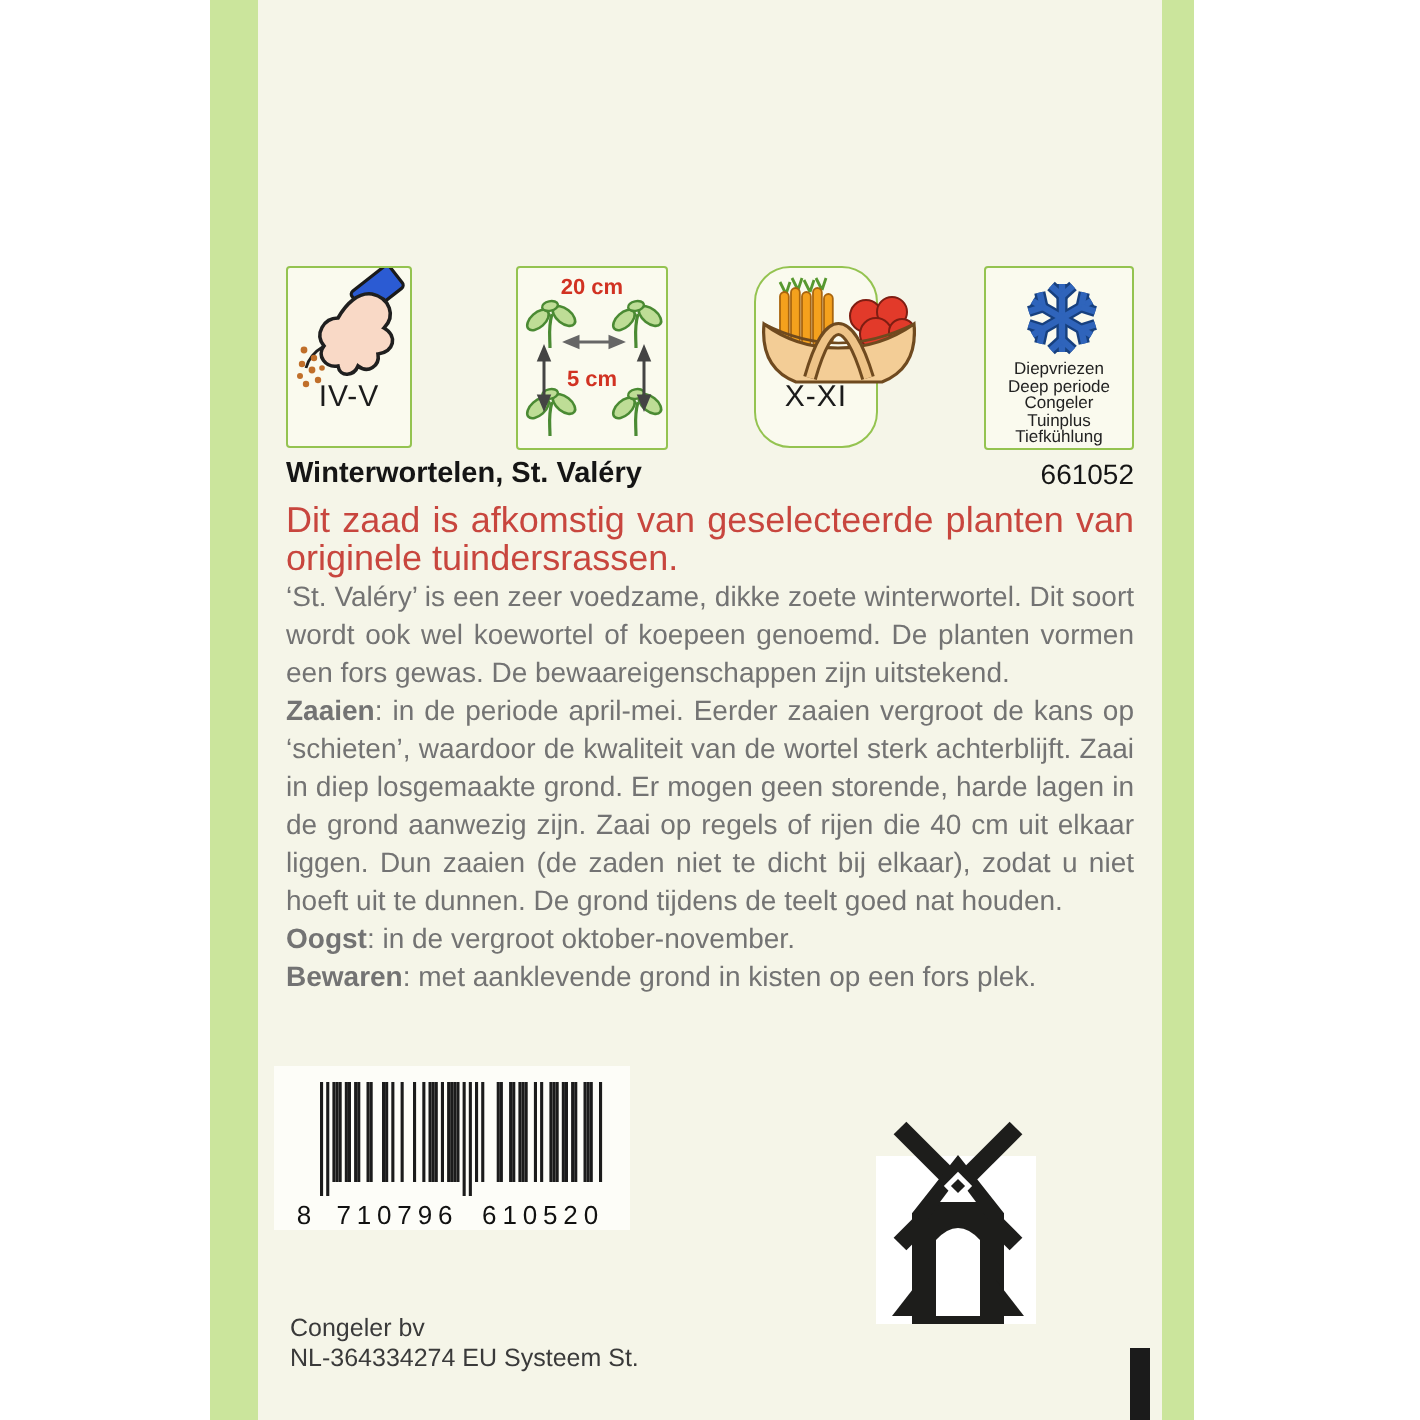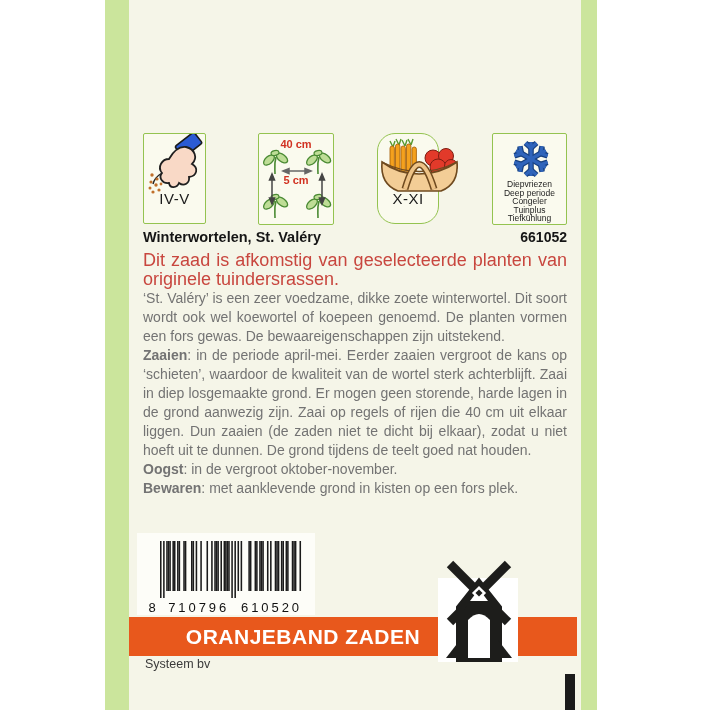--- a/index.html
+++ b/index.html
@@ -18,21 +18,21 @@
   #box-harvest{left:377px;width:62px;height:91px;border-radius:18px;}
   #box-freezing{left:492px;width:75px;height:92px;}
   .red-dim{position:absolute;font-size:11px;font-weight:bold;color:#d13222;width:100%;text-align:center;}
   .freeze-lines{position:absolute;top:46px;left:0;right:0;text-align:center;
             font-size:8.5px;line-height:8.6px;color:#222;}
 
   
   .header-row{position:absolute;left:143px;top:229px;width:424px;display:flex;
             justify-content:space-between;align-items:center;}
   .title{font-size:14.5px;font-weight:bold;color:#151515;}
-  .article-no{font-size:14px;font-weight:bold;color:#151515;}
+  .article-no{font-size:14px;font-weight:normal;color:#151515;}
   .notice{position:absolute;left:143px;top:251px;width:424px;font-size:18px;line-height:19px;
             color:#c8463e;text-align:justify;}
   .bodytext{position:absolute;left:143px;top:289px;width:424px;font-size:14px;line-height:19px;
             color:#737373;text-align:justify;}
   .bodytext p{margin:0;}
 
   
   .barcode-box{position:absolute;left:137px;top:533px;width:178px;height:82px;background:#fdfdf8;}
   .barcode-box svg{position:absolute;left:10px;top:8px;}
 
@@ -74,21 +74,21 @@
           <circle cx="6" cy="54" r="1.5"></circle>
           <circle cx="15" cy="56" r="1.6"></circle>
         <circle cx="9" cy="58" r="1.6"></circle>
           <circle cx="17" cy="50" r="1.4"></circle>
       </g>
     </svg>
     <div class="box-label">IV-V</div>
   </div>
 
   <div class="icon-box" id="box-spacing">
-    <div class="red-dim" style="top:4px;">40 cm</div>
+    <div class="red-dim" style="top:4px;">20 cm</div>
     <svg width="76" height="92" viewBox="0 0 76 92" style="position:absolute;left:0;top:0;">
       <defs>
         <g id="sdl">
           <path d="M13,28 C13,22 12,18 14,11" fill="none" stroke="#4a8a33" stroke-width="1.6"></path>
           <ellipse cx="7" cy="14" rx="6.5" ry="3.6" transform="rotate(-42 7 14)" fill="#bedd96" stroke="#4a8a33" stroke-width="1.3"></ellipse>
           <ellipse cx="20" cy="12" rx="6.5" ry="3.6" transform="rotate(38 20 12)" fill="#bedd96" stroke="#4a8a33" stroke-width="1.3"></ellipse>
           <ellipse cx="13" cy="7" rx="4" ry="2.4" transform="rotate(-12 13 7)" fill="#bedd96" stroke="#4a8a33" stroke-width="1.2"></ellipse>
         </g>
       </defs>
       <use href="#sdl" x="3" y="12"></use>
@@ -104,21 +104,21 @@
         <line x1="13" y1="44" x2="13" y2="66"></line>
         <polygon points="13,40 10.5,46 15.5,46"></polygon>
         <polygon points="13,70 10.5,64 15.5,64"></polygon>
       </g>
       <g stroke="#444" stroke-width="1.5" fill="#444">
         <line x1="63" y1="44" x2="63" y2="66"></line>
         <polygon points="63,40 60.5,46 65.5,46"></polygon>
         <polygon points="63,70 60.5,64 65.5,64"></polygon>
       </g>
     </svg>
-    <div class="red-dim" style="top:40px;">5 cm</div>
+    <div class="red-dim" style="top:50px;">5 cm</div>
   </div>
 
   <div class="icon-box" id="box-harvest">
     <svg width="83" height="64" viewBox="0 0 83 64" style="position:absolute;left:0;top:2px;">
       <g>
         <g stroke="#57982f" stroke-width="1.4" fill="none">
           <path d="M15,11 l-3,-6 M15,11 l2,-6"></path>
             <path d="M21,9 l-3,-6 M21,9 l2,-6"></path>
           <path d="M27,10 l-3,-6 M27,10 l2,-6"></path>
             <path d="M33,9 l-3,-6 M33,9 l2,-6"></path>
@@ -240,23 +240,20 @@
         <rect x="144.75" y="0" width="1.55" height="50" fill="#1b1b1b"></rect>
         <rect x="146.30" y="0" width="1.55" height="50" fill="#1b1b1b"></rect>
         <rect x="147.85" y="0" width="1.55" height="50" fill="#1b1b1b"></rect>
         <rect x="152.50" y="0" width="1.55" height="50" fill="#1b1b1b"></rect>
         <text x="5" y="71" font-size="13" fill="#111" font-family="&quot;Liberation Sans&quot;,sans-serif" text-anchor="middle">8</text>
         <text x="50.2" y="71" font-size="13" fill="#111" font-family="&quot;Liberation Sans&quot;,sans-serif" text-anchor="middle" textLength="58" lengthAdjust="spacing">710796</text>
         <text x="123.05" y="71" font-size="13" fill="#111" font-family="&quot;Liberation Sans&quot;,sans-serif" text-anchor="middle" textLength="58" lengthAdjust="spacing">610520</text>
       </svg>
   </div>
 
-  <div class="brand-band">
-    <span>ORANJEBAND ZADEN</span>
-  </div>
 
   <div class="windmill-wrap">
     <div class="windmill-white"></div>
     <svg width="80" height="106" viewBox="0 0 80 106">
       <g stroke="#1d1d1b" stroke-width="9">
         <line x1="12" y1="8" x2="70" y2="66"></line>
         <line x1="70" y1="8" x2="12" y2="66"></line>
       </g>
       <path d="M22,102 L22,52 L41,28 L60,52 L60,102 Z" fill="#1d1d1b" stroke="#1d1d1b" stroke-width="8" stroke-linejoin="miter"></path>
       <path d="M22,102 L8,102 L22,84 Z" fill="#1d1d1b"></path>
@@ -264,15 +261,16 @@
       <path d="M41,33 L50,45 L32,45 Z" fill="#ffffff"></path>
       <path d="M30,102 L30,64 Q41,52 52,64 L52,102 Z" fill="#ffffff"></path>
       <rect x="36" y="32" width="10" height="10" transform="rotate(45 41 37)" fill="#ffffff"></rect>
       <rect x="38.5" y="34.5" width="5" height="5" transform="rotate(45 41 37)" fill="#1d1d1b"></rect>
     </svg>
   </div>
 
   <div class="print-mark"></div>
 
   <div class="footer">
-    <div>Systeem bv</div>
+    <div>Congeler bv</div>
+    <div>NL-364334274 EU Systeem St.</div>
   </div>
 </div>
 
 </body></html>

